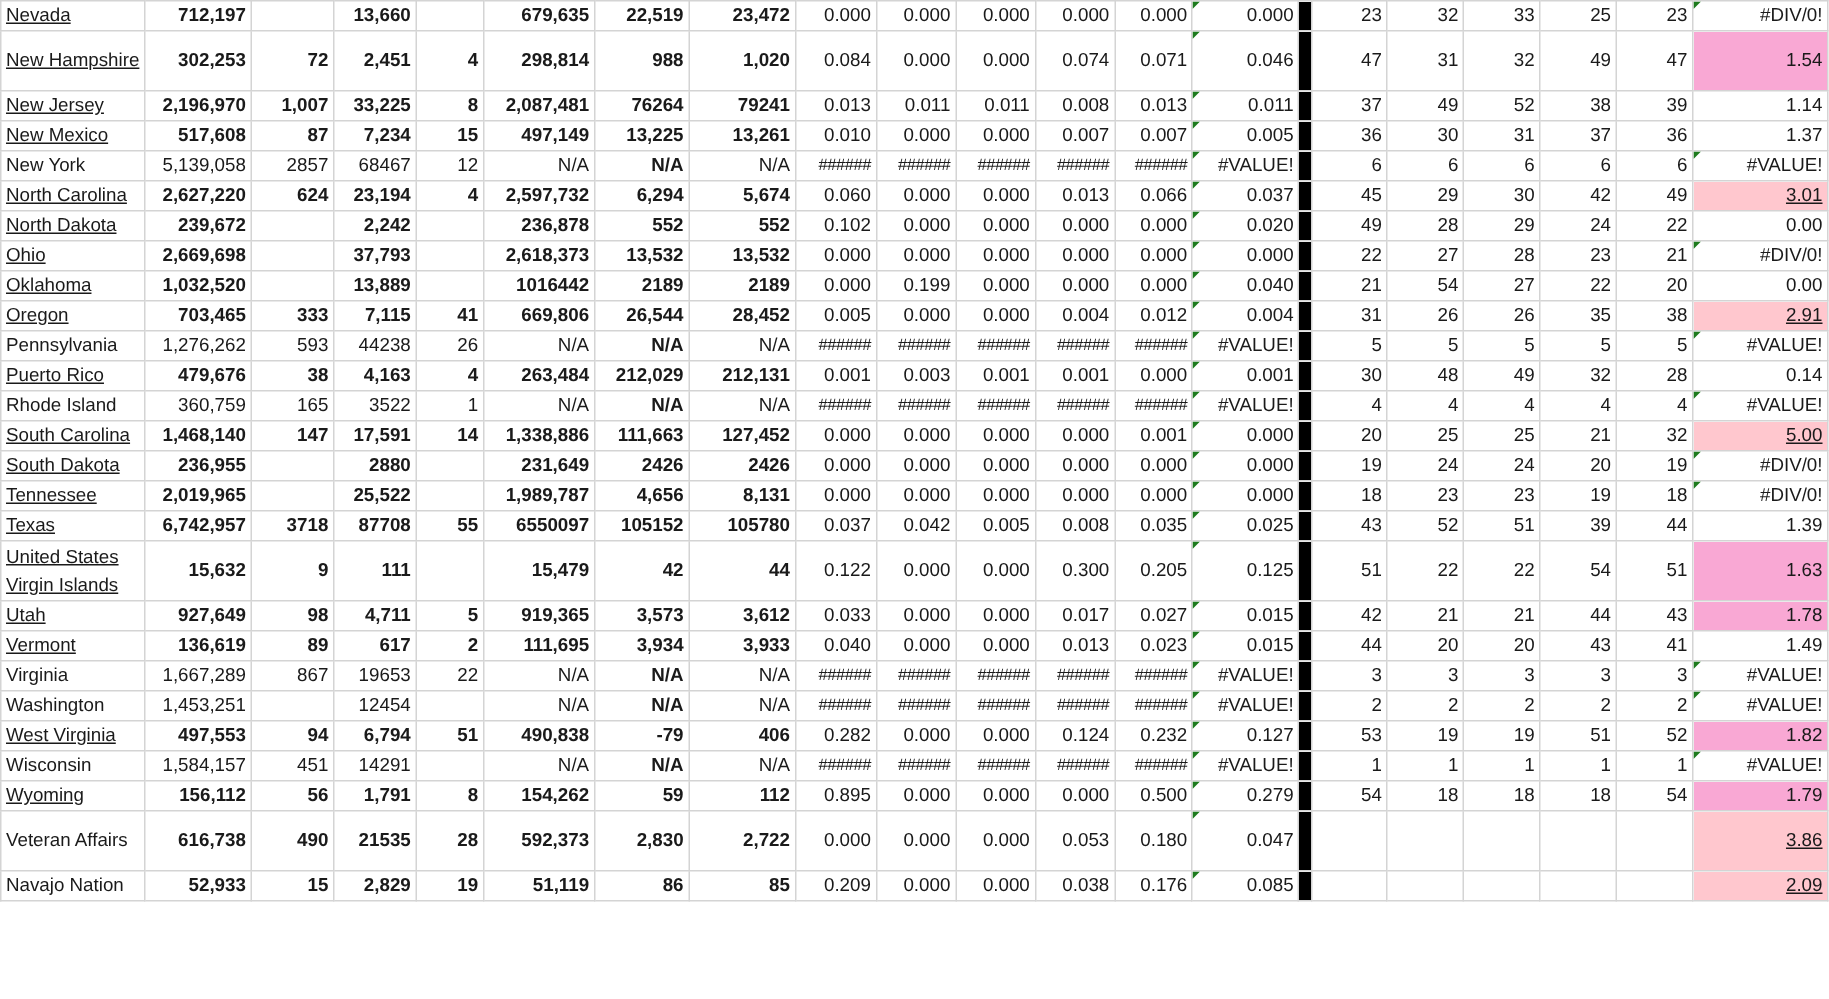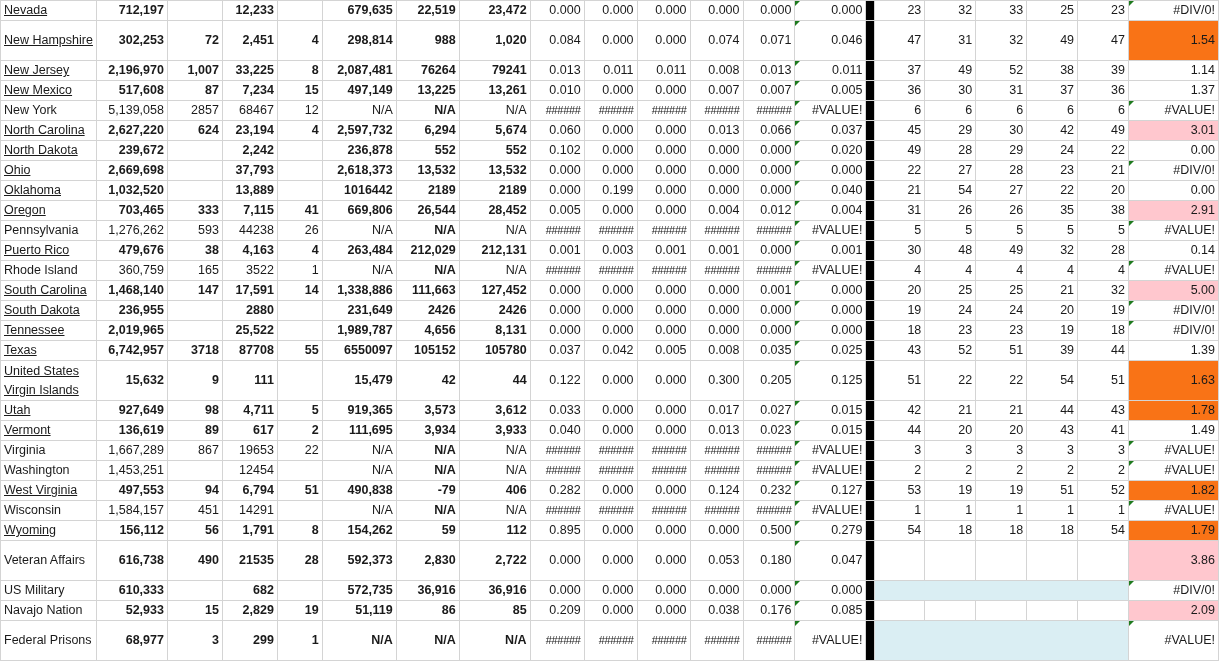--- a/index.html
+++ b/index.html
@@ -9,22 +9,22 @@
   table.sheet td { border:1px solid #d4d4d4; padding:0 3px; height:19px; white-space:nowrap; overflow:hidden;
                    text-align:right; vertical-align:middle; position:relative; line-height:19px; }
   table.sheet tr.tall td { height:39px; }
   table.sheet td.name { text-align:left; white-space:normal; line-height:19px;margin-left:36px; }
   td.name.link { text-decoration:underline; }
   td.bold { font-weight:bold; }
   td.left { text-align:left; }
   td.hash { font-size:11px; letter-spacing:-0.3px; }
   td.divider { background:#000; border-color:#000; padding:0; }
   td.score { text-align:center; }
-  td.yellow { background:#f97316; }
-  td.pink { background:#ffc7ce; }
+  td.yellow { background:#f9a8d4; }
+  td.pink { background:#ffc7ce;text-decoration:underline; }
   td.blue { background:#daeef3; border-color:#daeef3; }
   td.flag::before { content:""; position:absolute; left:0; top:0; width:0; height:0;
                     border-top:5px solid #1e7b1e; border-right:5px solid transparent; }
 </style>
 </head>
 <body>
 
 <table class="sheet">
   <colgroup>
     <col style="width:96px">
@@ -47,21 +47,21 @@
       <col style="width:51px">
       <col style="width:51px">
       <col style="width:51px">
       <col style="width:90px">
   </colgroup>
   <tbody id="grid-body">
       <tr>
         <td class="name link bold-name">Nevada</td>
         <td class="bold">712,197</td>
         <td class="bold"></td>
-        <td class="bold">12,233</td>
+        <td class="bold">13,660</td>
         <td class="bold"></td>
         <td class="bold">679,635</td>
         <td class="bold">22,519</td>
         <td class="bold">23,472</td>
         <td class="">0.000</td>
         <td class="">0.000</td>
         <td class="">0.000</td>
         <td class="">0.000</td>
         <td class="">0.000</td>
         <td class="flag">0.000</td>
@@ -642,39 +642,20 @@
         <td class="flag">0.047</td>
         <td class="divider"></td>
         <td class=""></td>
         <td class=""></td>
         <td class=""></td>
         <td class=""></td>
         <td class=""></td>
         <td class="score pink">3.86</td>
       </tr>
       <tr>
-        <td class="name bold-name">US Military</td>
-        <td class="bold">610,333</td>
-        <td class="bold"></td>
-        <td class="bold">682</td>
-        <td class="bold"></td>
-        <td class="bold">572,735</td>
-        <td class="bold">36,916</td>
-        <td class="bold">36,916</td>
-        <td class="">0.000</td>
-        <td class="">0.000</td>
-        <td class="">0.000</td>
-        <td class="">0.000</td>
-        <td class="">0.000</td>
-        <td class="flag">0.000</td>
-        <td class="divider"></td>
-        <td class="blue" colspan="5"></td>
-        <td class="score flag">#DIV/0!</td>
-      </tr>
-      <tr>
         <td class="name bold-name">Navajo Nation</td>
         <td class="bold">52,933</td>
         <td class="bold">15</td>
         <td class="bold">2,829</td>
         <td class="bold">19</td>
         <td class="bold">51,119</td>
         <td class="bold">86</td>
         <td class="bold">85</td>
         <td class="">0.209</td>
         <td class="">0.000</td>
@@ -683,33 +664,14 @@
         <td class="">0.176</td>
         <td class="flag">0.085</td>
         <td class="divider"></td>
         <td class=""></td>
         <td class=""></td>
         <td class=""></td>
         <td class=""></td>
         <td class=""></td>
         <td class="score pink">2.09</td>
       </tr>
-      <tr class="tall">
-        <td class="name bold-name">Federal Prisons</td>
-        <td class="bold">68,977</td>
-        <td class="bold">3</td>
-        <td class="bold">299</td>
-        <td class="bold">1</td>
-        <td class="bold">N/A</td>
-        <td class="bold">N/A</td>
-        <td class="bold">N/A</td>
-        <td class="hash">######</td>
-        <td class="hash">######</td>
-        <td class="hash">######</td>
-        <td class="hash">######</td>
-        <td class="hash">######</td>
-        <td class="flag left">#VALUE!</td>
-        <td class="divider"></td>
-        <td class="blue" colspan="5"></td>
-        <td class="score flag">#VALUE!</td>
-      </tr>
     </tbody>
 </table>
 
 </body></html>

